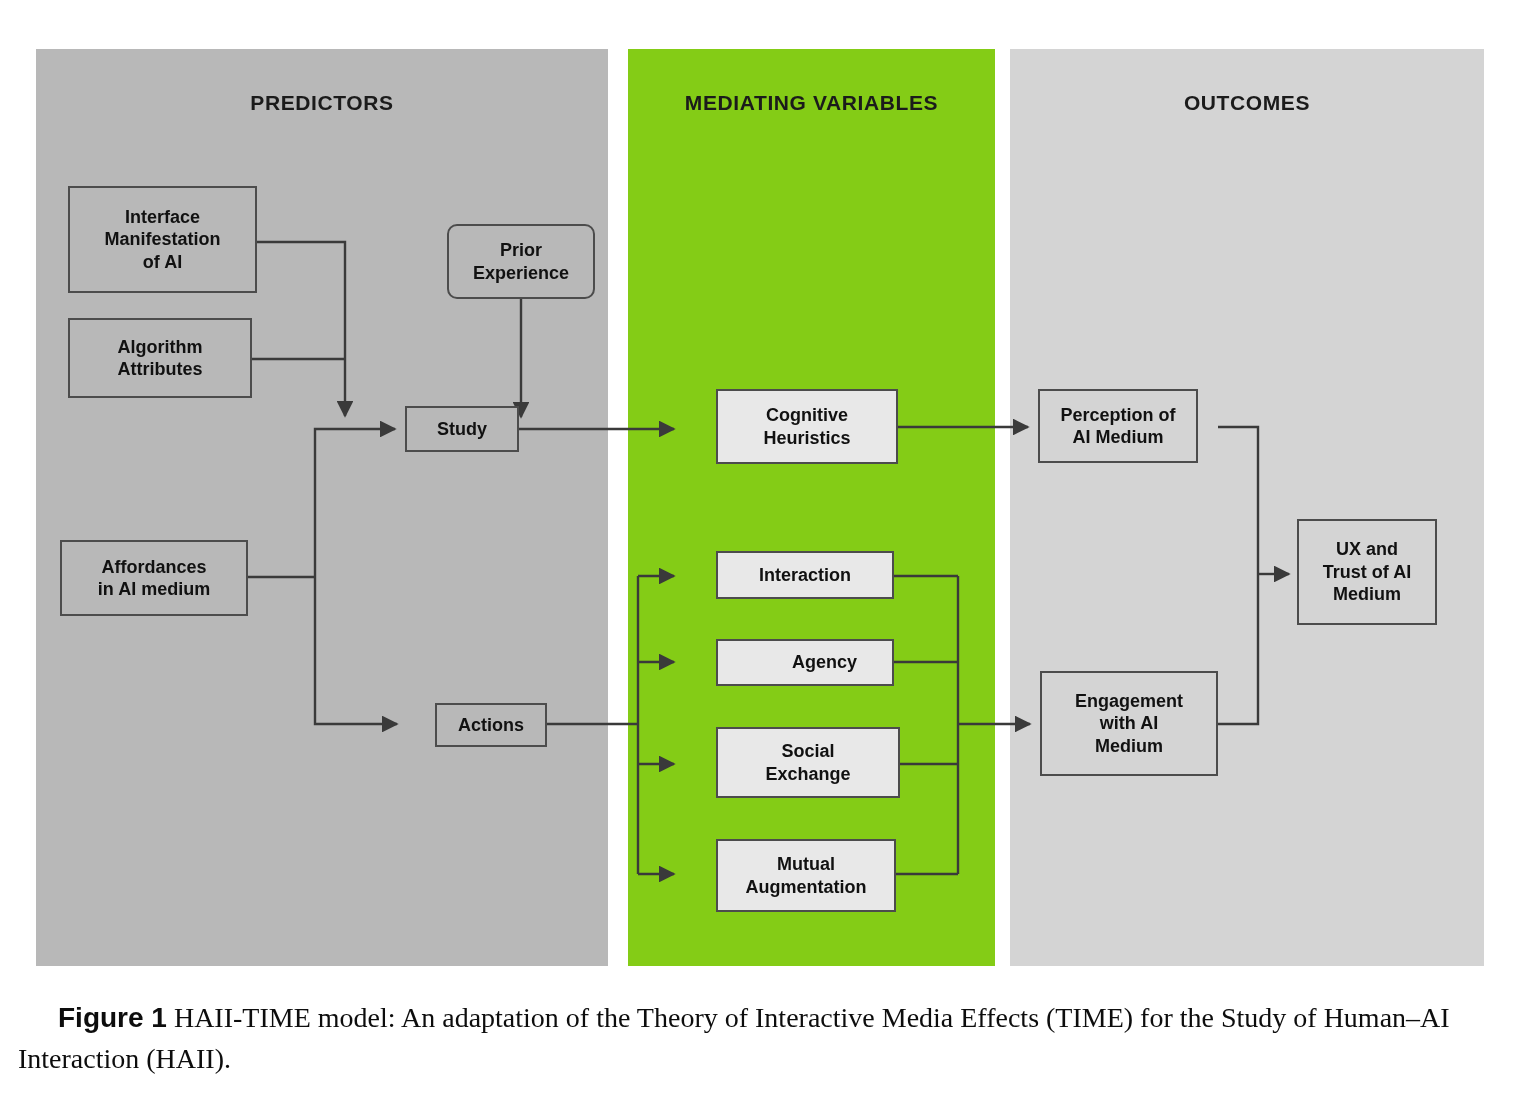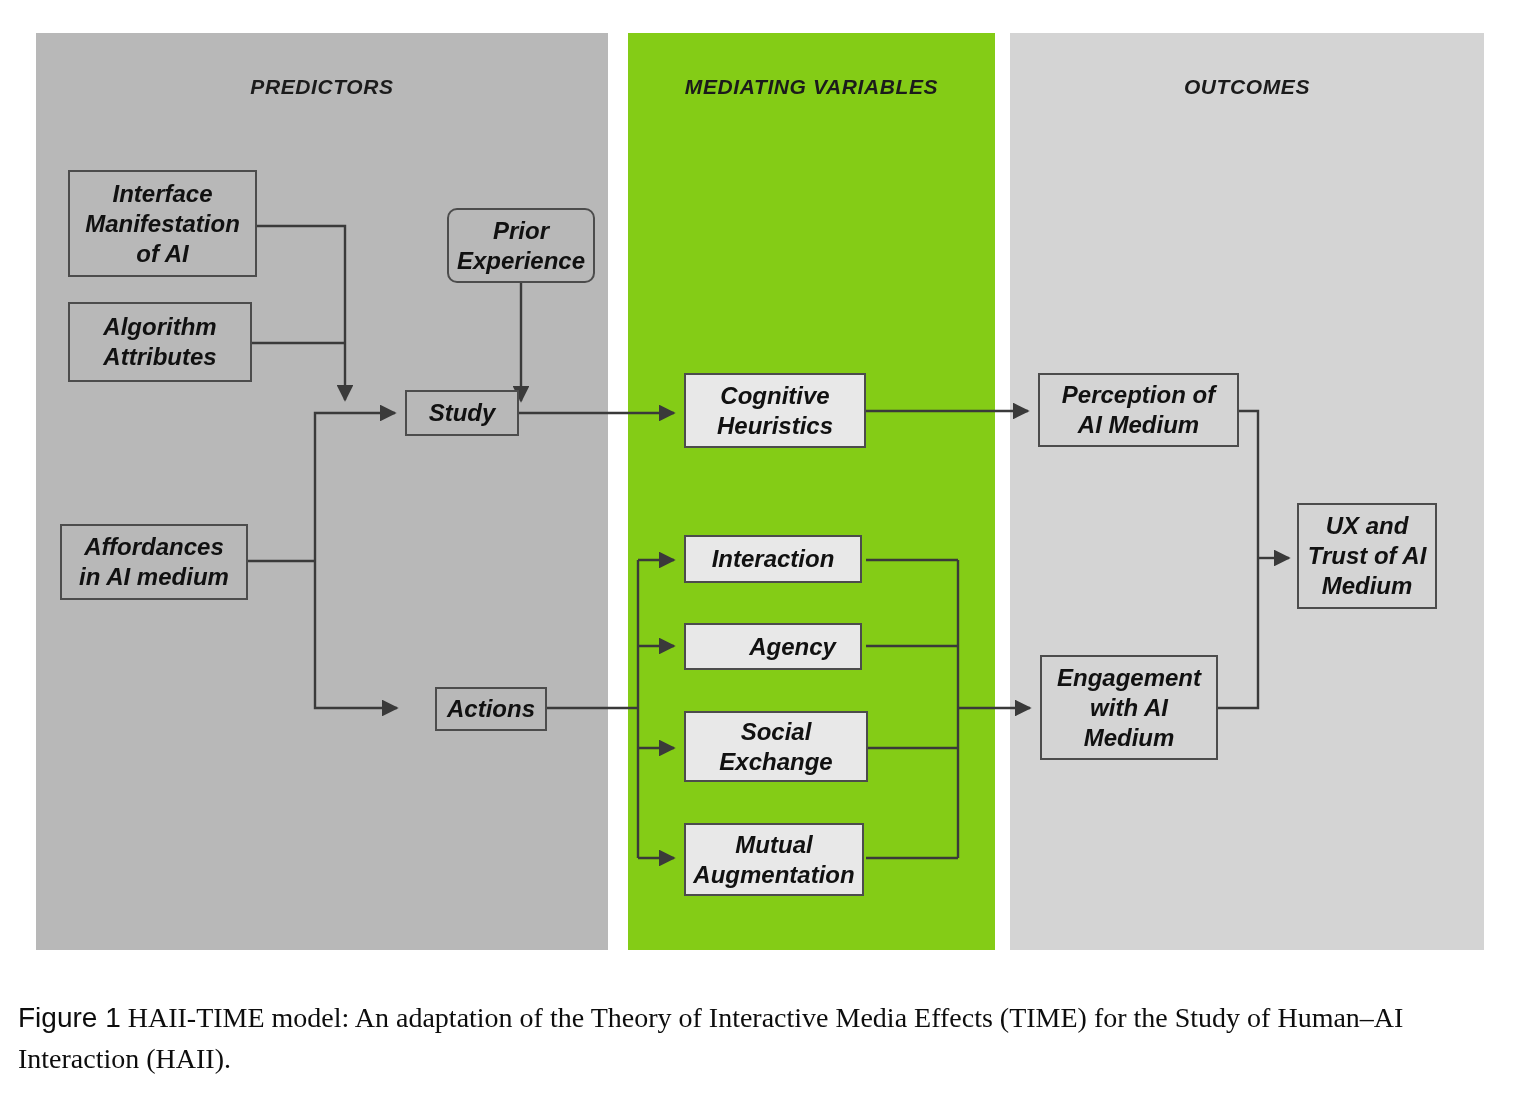--- a/index.html
+++ b/index.html
@@ -11,24 +11,23 @@
     width: 1520px;
     height: 1112px;
     position: relative;
     font-family: "Liberation Sans", sans-serif;
     overflow: hidden;
   }
 
   
   #figure {
     position: absolute;
-    left: 0; top: 0;
+    left: 0; top: 16px;
     width: 1520px;
     height: 960px;
-    font-style: italic;
   }
 
   .panel {
     position: absolute;
     box-sizing: border-box;
   }
   .panel-predictors {
     left: 36px; top: 33px;
     width: 572px; height: 917px;
     background: #b8b8b8;
@@ -57,29 +56,29 @@
 
   
   .node {
     position: absolute;
     box-sizing: border-box;
     border: 2px solid #4c4c4c;
     display: flex;
     align-items: center;
     justify-content: center;
     text-align: center;
-    font-size: 24px;
+    font-size: 18px;
     font-weight: bold;
     color: #111111;
     line-height: 1.25;
     padding: 2px 4px;
     z-index: 4;
   }
   .node.on-dark   { background: #b8b8b8; }
-  .node.on-mid    { background: #e8e8e8; }
+  .node.on-mid    { background: #e8e8e8; margin-left: 32px; }
   .node.on-light  { background: #d4d4d4; }
 
   
   #wires {
     position: absolute;
     left: 0; top: 0;
     width: 1520px;
     height: 960px;
     z-index: 3;
     pointer-events: none;
@@ -91,22 +90,23 @@
     left: 18px;
     top: 998px;
     width: 1480px;
     font-family: "Liberation Serif", serif;
     font-size: 28px;
     line-height: 1.45;
     color: #0d0d0d;
   }
   #caption .cap-label {
     font-family: "Liberation Sans", sans-serif;
-    font-weight: normal;
+    font-weight: bold;
     font-size: 28px;
+    margin-left: 40px;
   }
 </style>
 </head>
 <body>
 
 <div id="figure">
 
   <div class="panel panel-predictors">
     <div class="panel-title">PREDICTORS</div>
   </div>
@@ -176,21 +176,21 @@
   <div class="node on-mid" style="left:684px; top:373px; width:182px; height:75px;">Cognitive<br>Heuristics</div>
 
   <div class="node on-mid" style="left:684px; top:535px; width:178px; height:48px;">Interaction</div>
 
   <div class="node on-mid" style="left:684px; top:623px; width:178px; height:47px;padding-left:43px;">Agency</div>
 
   <div class="node on-mid" style="left:684px; top:711px; width:184px; height:71px;">Social<br>Exchange</div>
 
   <div class="node on-mid" style="left:684px; top:823px; width:180px; height:73px;">Mutual<br>Augmentation</div>
 
-  <div class="node on-light" style="left:1038px; top:373px; width:201px; height:74px;">Perception of<br>AI Medium</div>
+  <div class="node on-light" style="left:1038px; top:373px; width:160px; height:74px;">Perception of<br>AI Medium</div>
 
   <div class="node on-light" style="left:1040px; top:655px; width:178px; height:105px;">Engagement<br>with AI<br>Medium</div>
 
   <div class="node on-light" style="left:1297px; top:503px; width:140px; height:106px;">UX and<br>Trust of AI<br>Medium</div>
 
 </div>
 
 <div id="caption">
   <span class="cap-label">Figure 1</span><span> HAII-TIME model: An adaptation of the Theory of Interactive Media Effects (TIME) for the Study of Human–AI Interaction (HAII).</span>
 </div>

